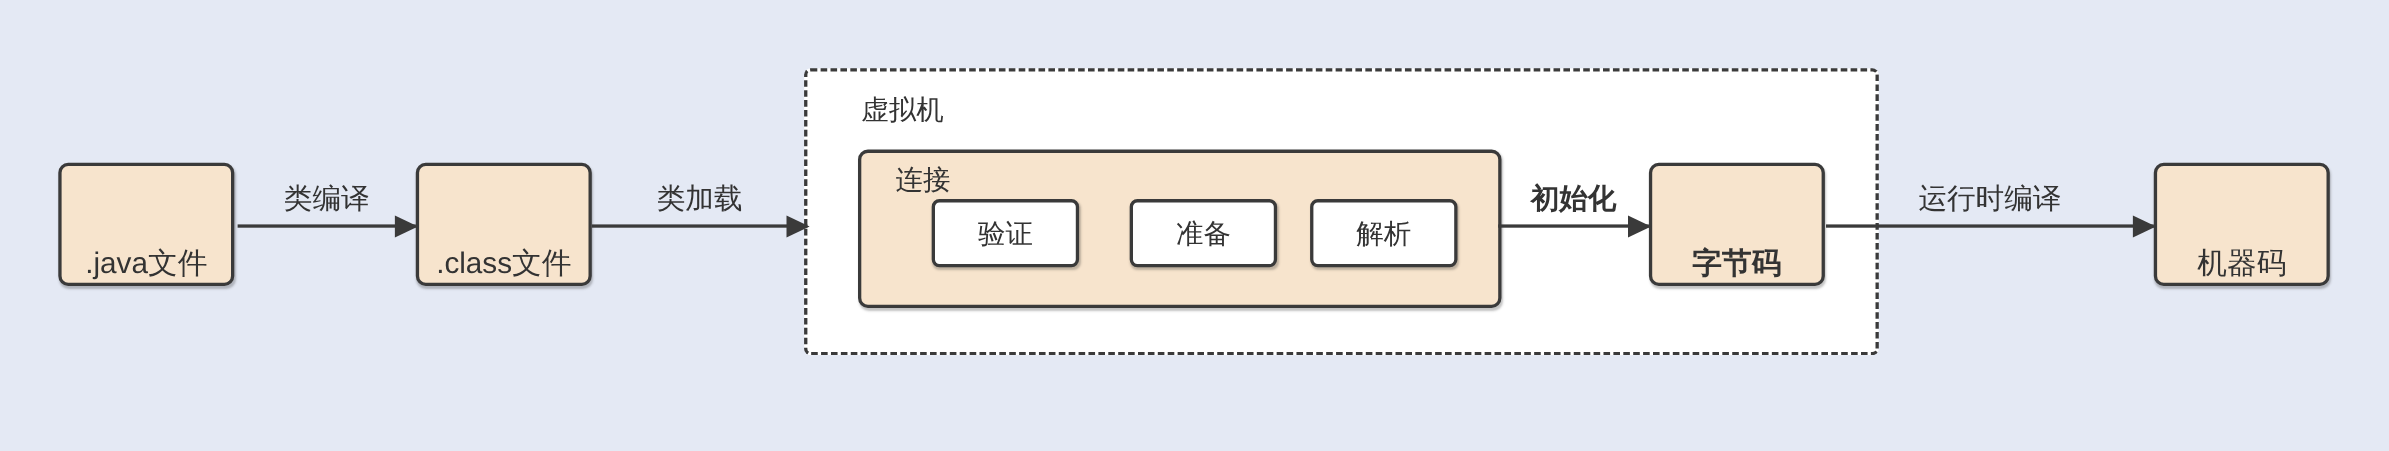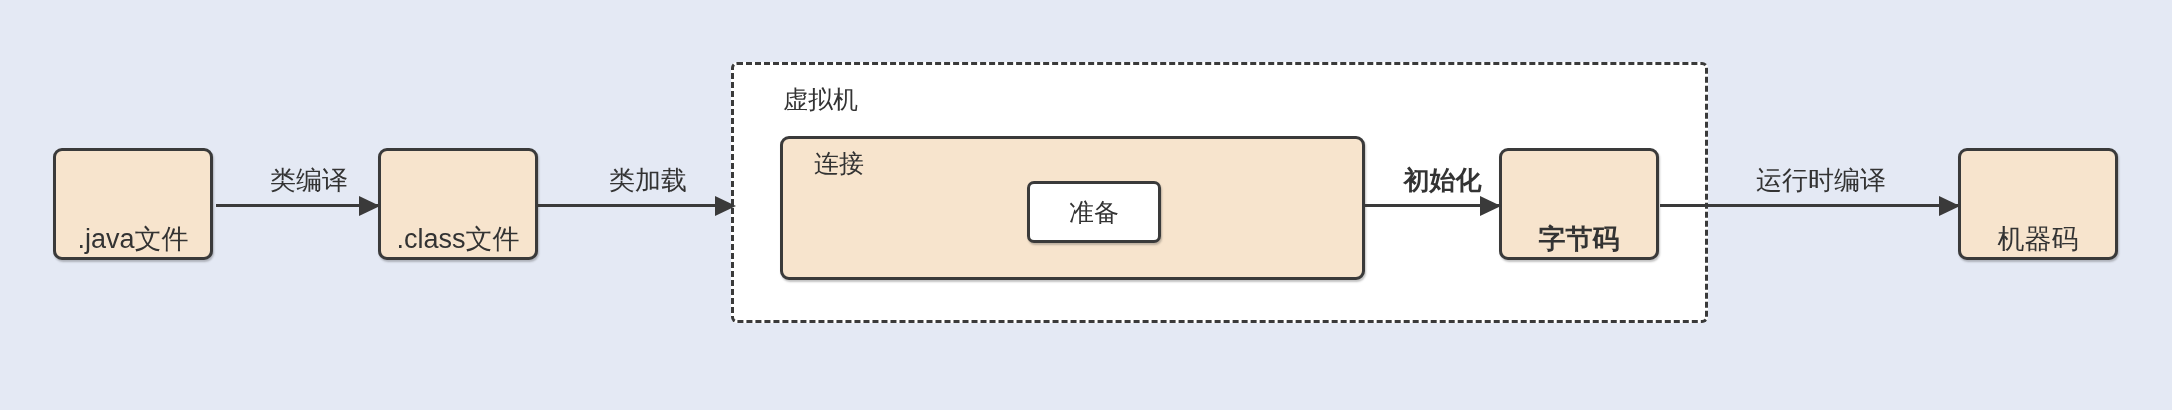--- a/index.html
+++ b/index.html
@@ -111,21 +111,20 @@
     border-top: 10px solid transparent;
     border-bottom: 10px solid transparent;
   }
   .arrow .lbl {
     position: absolute;
     left: 50%;
     bottom: 9px;
     transform: translateX(-50%);
     font-size: 26px;
     white-space: nowrap;
-    margin-left: 12px;
   }
   #arrow-compile { left: 216px;  width: 162px; }
   #arrow-load    { left: 538px;  width: 196px; }
   #arrow-init    { left: 1362px; width: 137px; font-weight: bold; }
   #arrow-runtime { left: 1660px; width: 298px; }
 </style>
 </head>
 <body>
 
 <div class="stage">
@@ -147,22 +146,28 @@
     <span class="head"></span>
     <span class="lbl">类加载</span>
   </div>
 
   <div class="vm">
     <span class="vm-title">虚拟机</span>
 
     <div class="group">
       <span class="group-title">连接</span>
 
+      <div class="step" id="step-verify">
+        <span>验证</span>
+      </div>
       <div class="step" id="step-prepare">
         <span>准备</span>
+      </div>
+      <div class="step" id="step-resolve">
+        <span>解析</span>
       </div>
     </div>
   </div>
 
   <div class="arrow" id="arrow-init">
     <span class="head"></span>
     <span class="lbl">初始化</span>
   </div>
 
   <div class="node" id="node-byte">

